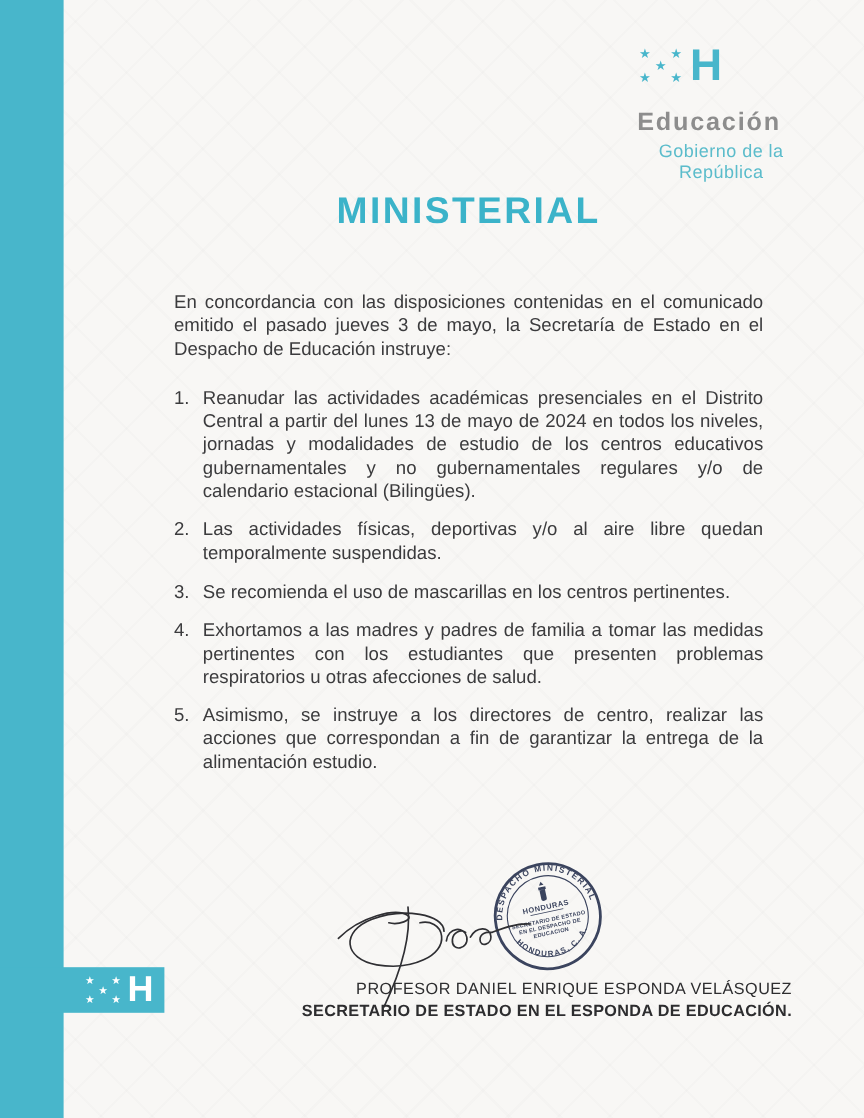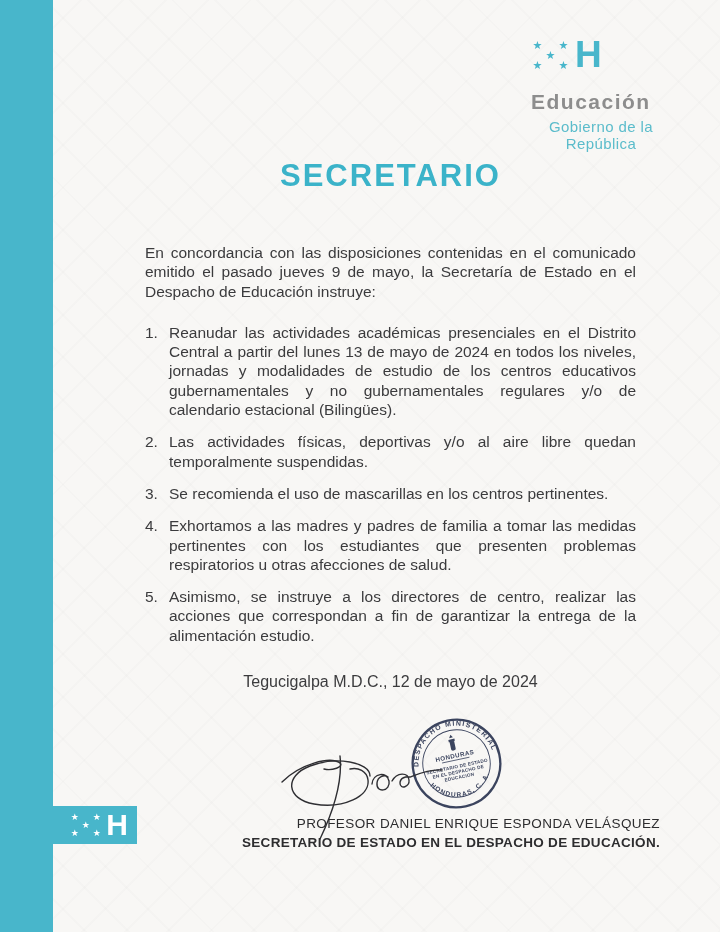--- a/index.html
+++ b/index.html
@@ -135,23 +135,23 @@
         <span class="s4">★</span>
         <span class="s5">★</span>
       </div>
       <div class="h-letter">H</div>
     </div>
     <div class="brand-name">Educación</div>
     <div class="brand-tagline">Gobierno de la República</div>
   </div>
 
   <div class="content">
-    <div class="doc-title">SECRETARIO</div>
-
-    <p class="intro">En concordancia con las disposiciones contenidas en el comunicado emitido el pasado jueves 9 de mayo, la Secretaría de Estado en el Despacho de Educación instruye:</p>
+    <div class="doc-title">MINISTERIAL</div>
+
+    <p class="intro">En concordancia con las disposiciones contenidas en el comunicado emitido el pasado jueves 3 de mayo, la Secretaría de Estado en el Despacho de Educación instruye:</p>
 
     <div class="num-list">
       <div class="num-item">
         <span class="num">1.</span>
         <span class="txt">Reanudar las actividades académicas presenciales en el Distrito Central a partir del lunes 13 de mayo de 2024 en todos los niveles, jornadas y modalidades de estudio de los centros educativos gubernamentales y no gubernamentales regulares y/o de calendario estacional (Bilingües).</span>
       </div>
       <div class="num-item">
         <span class="num">2.</span>
         <span class="txt">Las actividades físicas, deportivas y/o al aire libre quedan temporalmente suspendidas.</span>
       </div>
@@ -162,21 +162,20 @@
       <div class="num-item">
         <span class="num">4.</span>
         <span class="txt">Exhortamos a las madres y padres de familia a tomar las medidas pertinentes con los estudiantes que presenten problemas respiratorios u otras afecciones de salud.</span>
       </div>
       <div class="num-item">
         <span class="num">5.</span>
         <span class="txt">Asimismo, se instruye a los directores de centro, realizar las acciones que correspondan a fin de garantizar la entrega de la alimentación estudio.</span>
       </div>
     </div>
 
-    <div class="dateline">Tegucigalpa M.D.C., 12 de mayo de 2024</div>
   </div>
 
   <svg class="seal" viewBox="0 0 120 120">
     <g transform="rotate(-12 60 60)" fill="#222c4a" stroke="#222c4a">
       <circle cx="60" cy="60" r="56.5" fill="none" stroke-width="3"></circle>
       <circle cx="60" cy="60" r="43.5" fill="none" stroke-width="1.2"></circle>
       <defs>
         <path id="arcTop" d="M 11,60 A 49 49 0 1 1 109,60" fill="none"></path>
         <path id="arcBot" d="M 15.5,67 A 45.5 45.5 0 0 0 104.5,67" fill="none"></path>
       </defs>
@@ -203,21 +202,21 @@
       <path d="M 16,46 C 34,28 64,20 74,27 C 78,31 66,35 58,33"></path>
       <path d="M 104,40 C 104,26 70,20 44,30 C 18,40 20,63 48,68 C 78,73 104,60 102,44 C 101,35 92,31 84,33"></path>
       <path d="M 74,20 C 77,48 66,78 54,103"></path>
       <path d="M 106,48 c 1,-11 15,-13 17,-3 c 2,10 -13,13 -12,2 c 0.5,-6 7,-9 11,-6"></path>
       <path d="M 126,45 c 5,-9 16,-9 17,-1 c 1,7 -9,10 -9,3 c 0,-5 6,-7 10,-6 C 152,38 164,33 176,34"></path>
     </g>
   </svg>
 
   <div class="footer-names">
     <div class="footer-name">PROFESOR DANIEL ENRIQUE ESPONDA VELÁSQUEZ</div>
-    <div class="footer-role">SECRETARIO DE ESTADO EN EL DESPACHO DE EDUCACIÓN.</div>
+    <div class="footer-role">SECRETARIO DE ESTADO EN EL ESPONDA DE EDUCACIÓN.</div>
   </div>
 
   <div class="badge">
     <div class="stars-grid">
       <span class="s1">★</span>
       <span class="s2">★</span>
       <span class="s3">★</span>
       <span class="s4">★</span>
       <span class="s5">★</span>
     </div>

